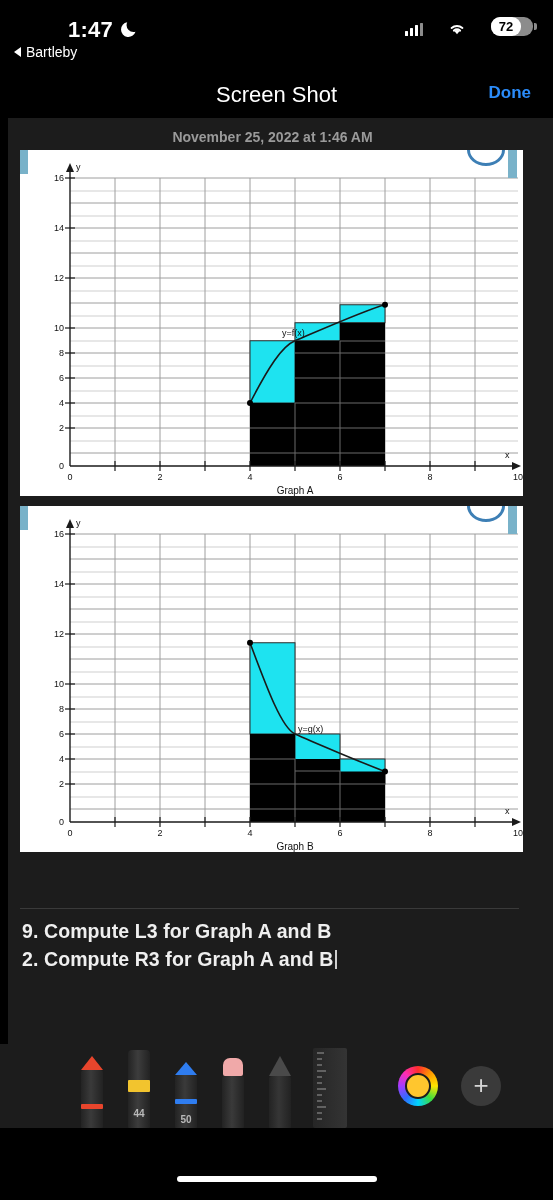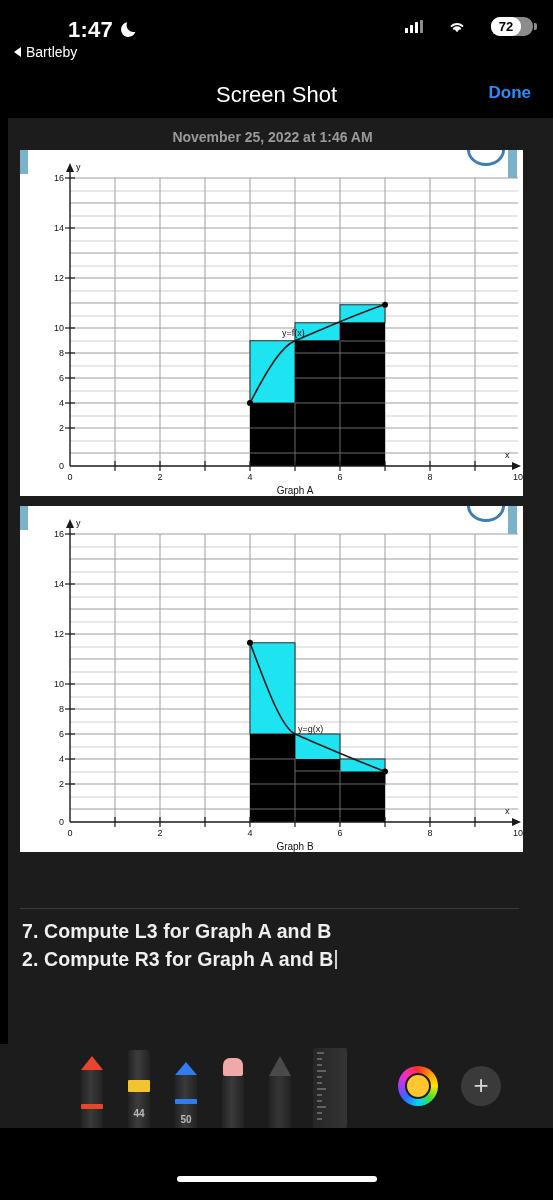--- a/index.html
+++ b/index.html
@@ -14,21 +14,21 @@
   
   .statusbar {
     position: absolute; top: 4px; left: 0; width: 553px; height: 46px;
     color: #fff;
   }
   .sb-time {
     position: absolute; left: 68px; top: 13px;
     font-size: 22px; font-weight: 700; letter-spacing: .2px;
   }
   .sb-moon { position: absolute; left: 121px; top: 15px; width: 20px; height: 20px; }
-  .sb-right { position: absolute; right: 20px; top: 13px; display: flex; align-items: center; gap: 24px; }
+  .sb-right { position: absolute; right: 20px; top: 13px; display: flex; align-items: flex-end; gap: 24px; }
   .sb-cell { display: flex; align-items: flex-end; gap: 2px; height: 13px; }
   .sb-cell i { display: block; width: 3px; background: #fff; border-radius: .5px; }
   .sb-cell i:nth-child(1){ height: 5px; }
   .sb-cell i:nth-child(2){ height: 8px; }
   .sb-cell i:nth-child(3){ height: 11px; }
   .sb-cell i:nth-child(4){ height: 13px; background:#8c8c8c; }
   .sb-batt {
     position: relative; width: 42px; height: 19px; border-radius: 9px;
     background: #8c8c8c; display:flex; align-items:center;
   }
@@ -449,21 +449,21 @@
           <line x1="365" y1="311" x2="365" y2="321"></line>
             <line x1="410" y1="311" x2="410" y2="321"></line>
           <line x1="455" y1="311" x2="455" y2="321"></line>
         </g>
         <text x="275" y="344" font-size="10" fill="#111" text-anchor="middle" font-family="Liberation Sans, sans-serif">Graph B</text>
       </svg>
     </div>
 
     <div class="qdivider"></div>
     <div class="questions">
-      <div>7. Compute L3 for Graph A and B</div>
+      <div>9. Compute L3 for Graph A and B</div>
       <div style="display:flex;align-items:center;">
         <span>2. Compute R3 for Graph A and B</span>
           <span class="caret"></span>
       </div>
     </div>
   </div>
 
   <div class="toolbar">
     <div class="tools">
 

